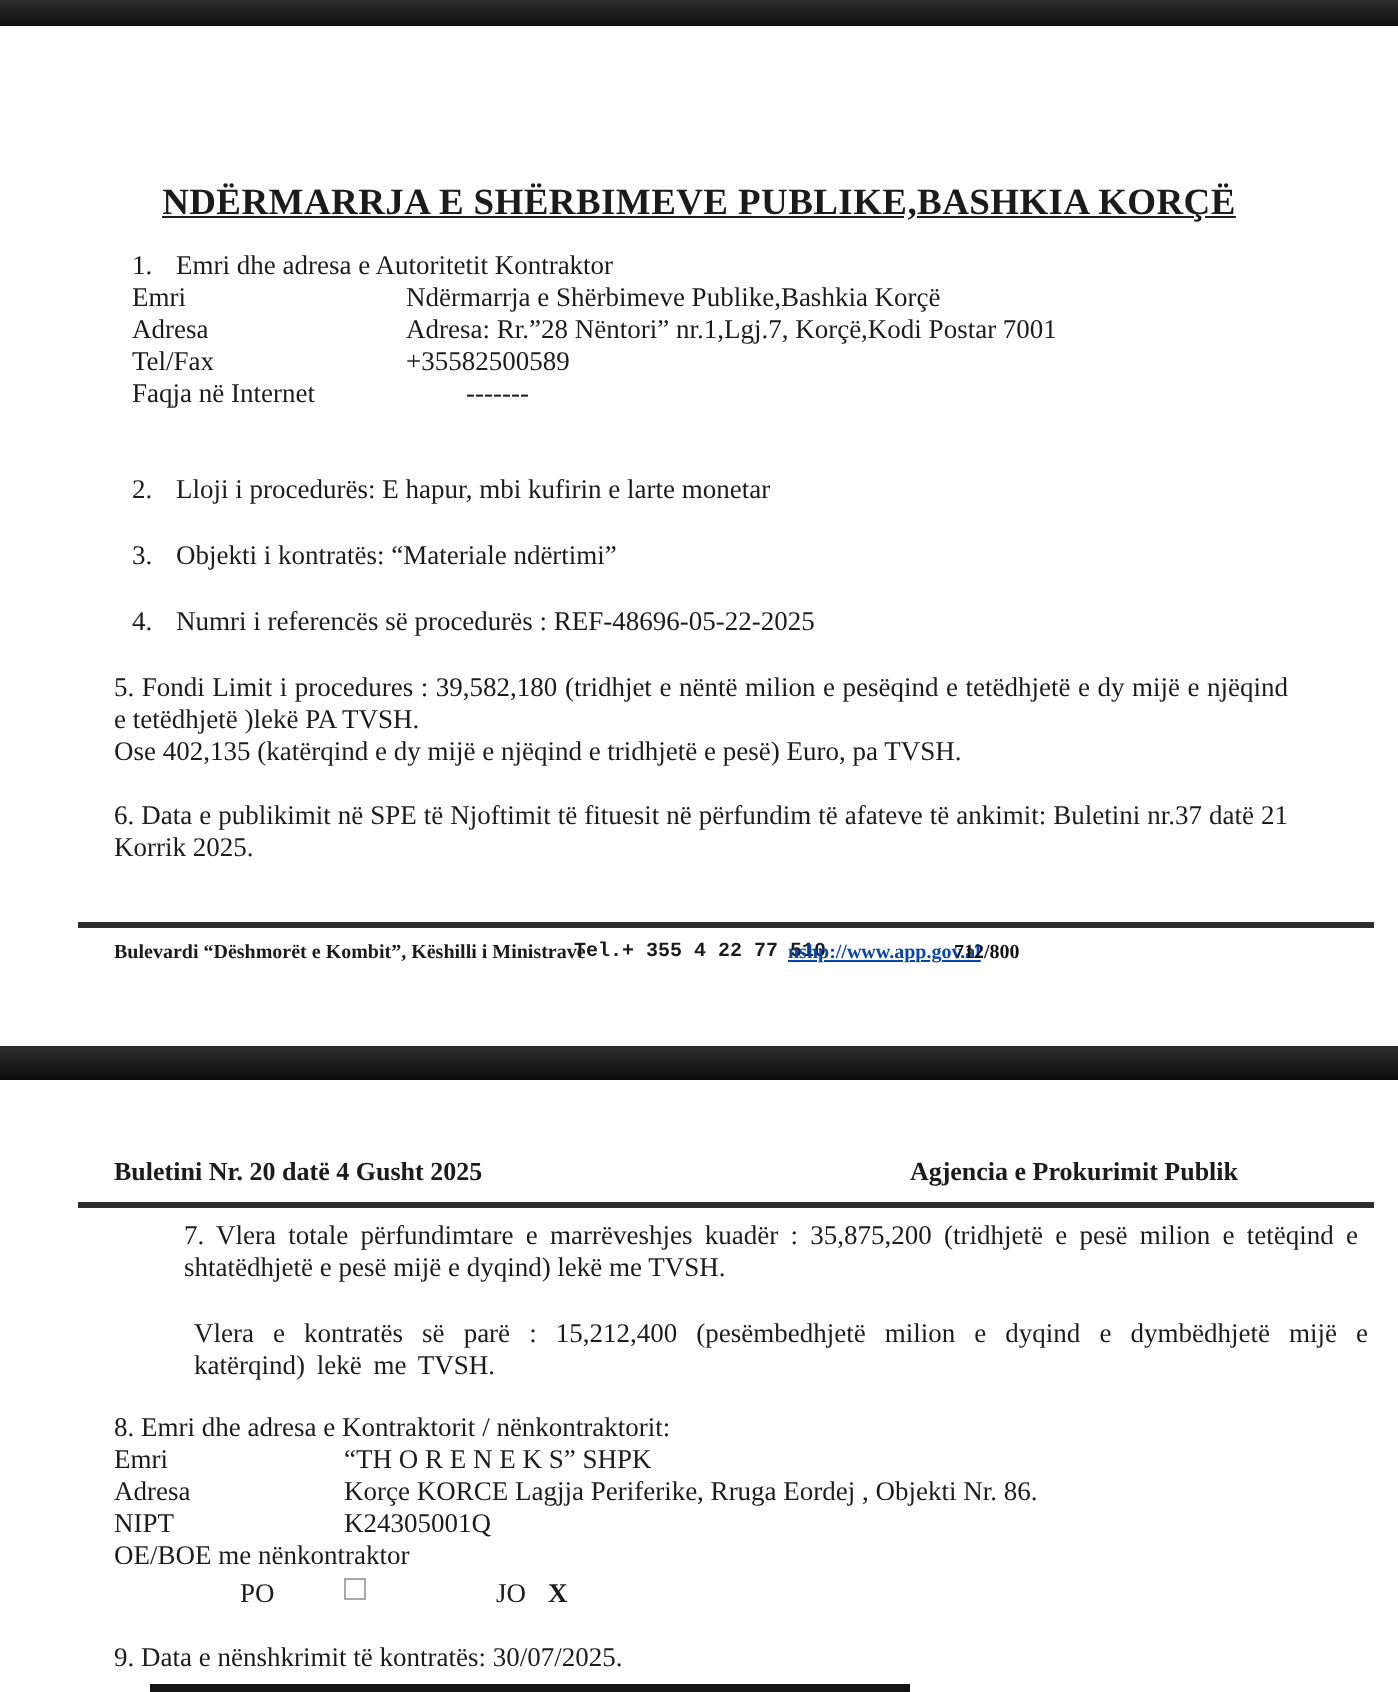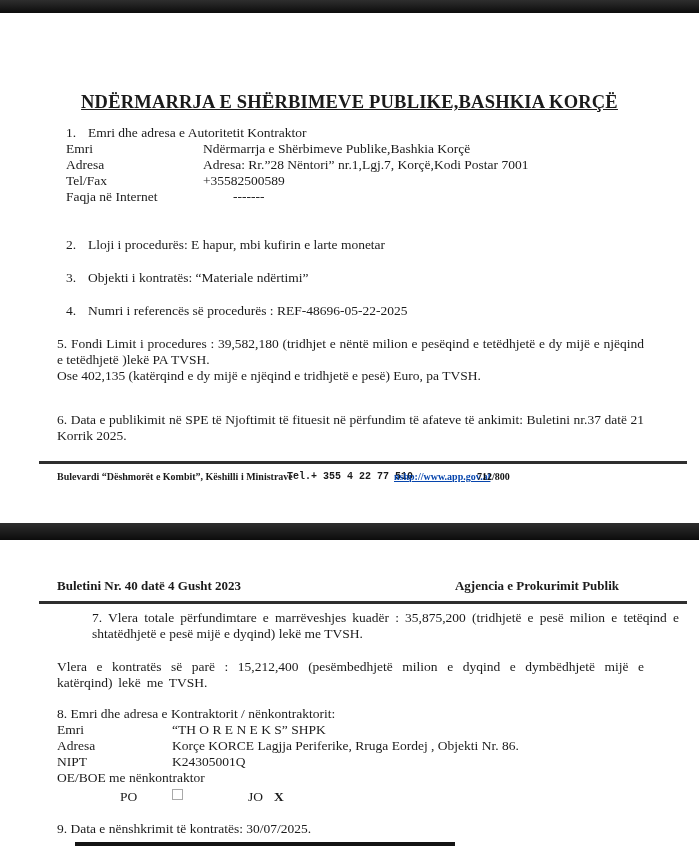--- a/index.html
+++ b/index.html
@@ -75,40 +75,40 @@
 
 <div class="abs body-txt num-item" style="top:303px;">
   <span class="num">4.</span><span>Numri i referencës së procedurës : REF-48696-05-22-2025</span>
 </div>
 
 <div class="abs body-txt para" style="top:336px;">
   <span>5. Fondi Limit i procedures : 39,582,180 (tridhjet e nëntë milion e pesëqind e tetëdhjetë e dy mijë e njëqind e tetëdhjetë  )lekë PA TVSH.</span><br>
   <span>Ose  402,135 (katërqind e dy mijë e njëqind e tridhjetë e pesë) Euro, pa TVSH.</span>
 </div>
 
-<div class="abs body-txt para" style="top:400px;margin-top:12px;">6. Data e publikimit në SPE të Njoftimit të fituesit në përfundim të afateve të ankimit: Buletini nr.37 datë 21 Korrik 2025.</div>
+<div class="abs body-txt para" style="top:400px;">6. Data e publikimit në SPE të Njoftimit të fituesit në përfundim të afateve të ankimit: Buletini nr.37 datë 21 Korrik 2025.</div>
 
 <div class="abs rule" style="top:461px;"></div>
 
 <div class="abs footer-row" style="top:471px;">
   <span class="addr">Bulevardi “Dëshmorët e Kombit”, Këshilli i Ministrave</span>
   <span class="tel">Tel.+ 355 4 22 77 510</span>
   <a href="#" class="lnk">nshp://www.app.gov.al</a>
   <span class="pg">712/800</span>
 </div>
 
 <div class="abs bar" style="top:523px;height:17px;"></div>
 
-<div class="abs hdr" style="top:578px;left:57px;">Buletini Nr. 40 datë 4 Gusht 2023</div>
+<div class="abs hdr" style="top:578px;left:57px;">Buletini Nr. 20 datë 4 Gusht 2025</div>
 <div class="abs hdr" style="top:578px;right:80px;">Agjencia e Prokurimit Publik</div>
 <div class="abs rule" style="top:601px;"></div>
 
 <div class="abs body-txt para" style="top:610px;margin-left:35px;">7.  Vlera totale përfundimtare e marrëveshjes kuadër : 35,875,200 (tridhjetë e pesë milion e tetëqind e shtatëdhjetë e pesë mijë e dyqind)  lekë me TVSH.</div>
 
-<div class="abs body-txt para" style="top:659px;word-spacing:2.5px;">Vlera e kontratës së parë : 15,212,400 (pesëmbedhjetë milion e dyqind e dymbëdhjetë mijë e katërqind) lekë me TVSH.</div>
+<div class="abs body-txt para" style="top:659px;word-spacing:2.5px;margin-left:40px;">Vlera e kontratës së parë : 15,212,400 (pesëmbedhjetë milion e dyqind e dymbëdhjetë mijë e katërqind) lekë me TVSH.</div>
 
 <div class="abs body-txt" style="top:706px;left:57px;">
   <div>8. Emri dhe adresa e Kontraktorit / nënkontraktorit:</div>
   <div class="kv-row">
     <span class="kv-label2">Emri</span>
     <span>“TH O R E N E K S” SHPK</span>
   </div>
   <div class="kv-row">
     <span class="kv-label2">Adresa</span>
     <span>Korçe KORCE Lagjja Periferike, Rruga Eordej , Objekti Nr. 86.</span>

